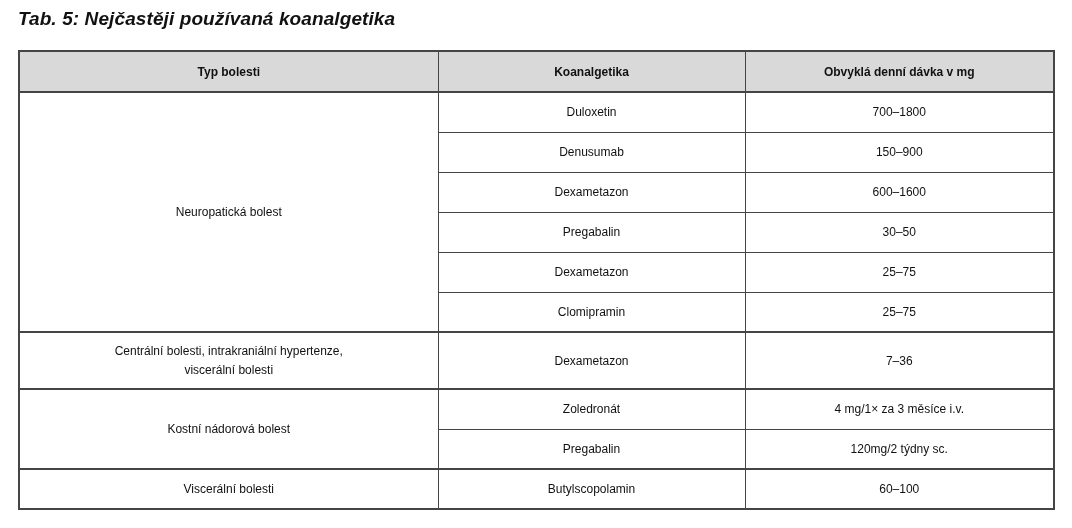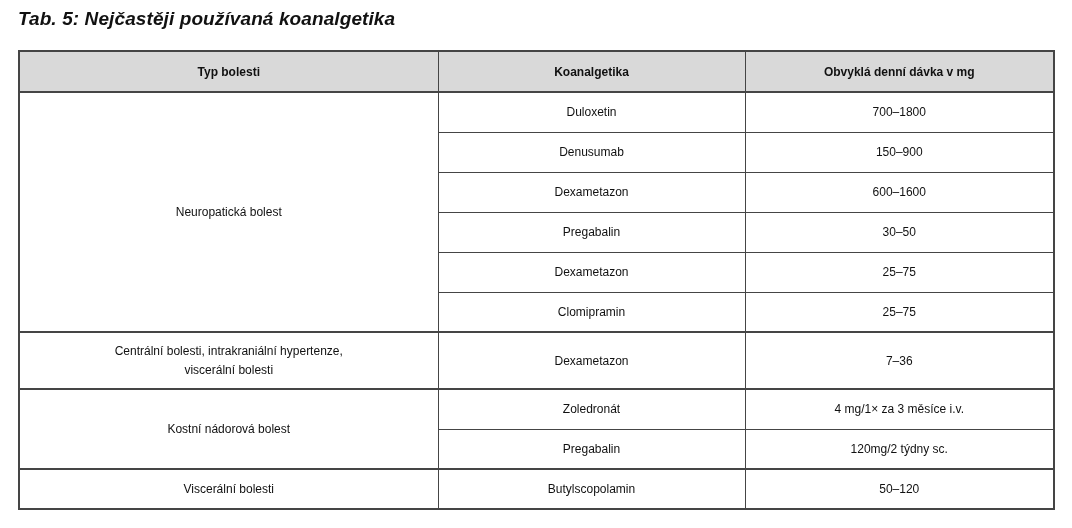--- a/index.html
+++ b/index.html
@@ -116,18 +116,18 @@
         <td>4 mg/1× za 3 měsíce i.v.</td>
       </tr>
       <tr>
         <td>Pregabalin</td>
         <td>120mg/2 týdny sc.</td>
       </tr>
 
       <tr class="group-start">
         <td class="pain">Viscerální bolesti</td>
         <td>Butylscopolamin</td>
-        <td>50–120</td>
+        <td>60–100</td>
       </tr>
     </tbody>
   </table>
 
 </div>
 
 </body></html>

